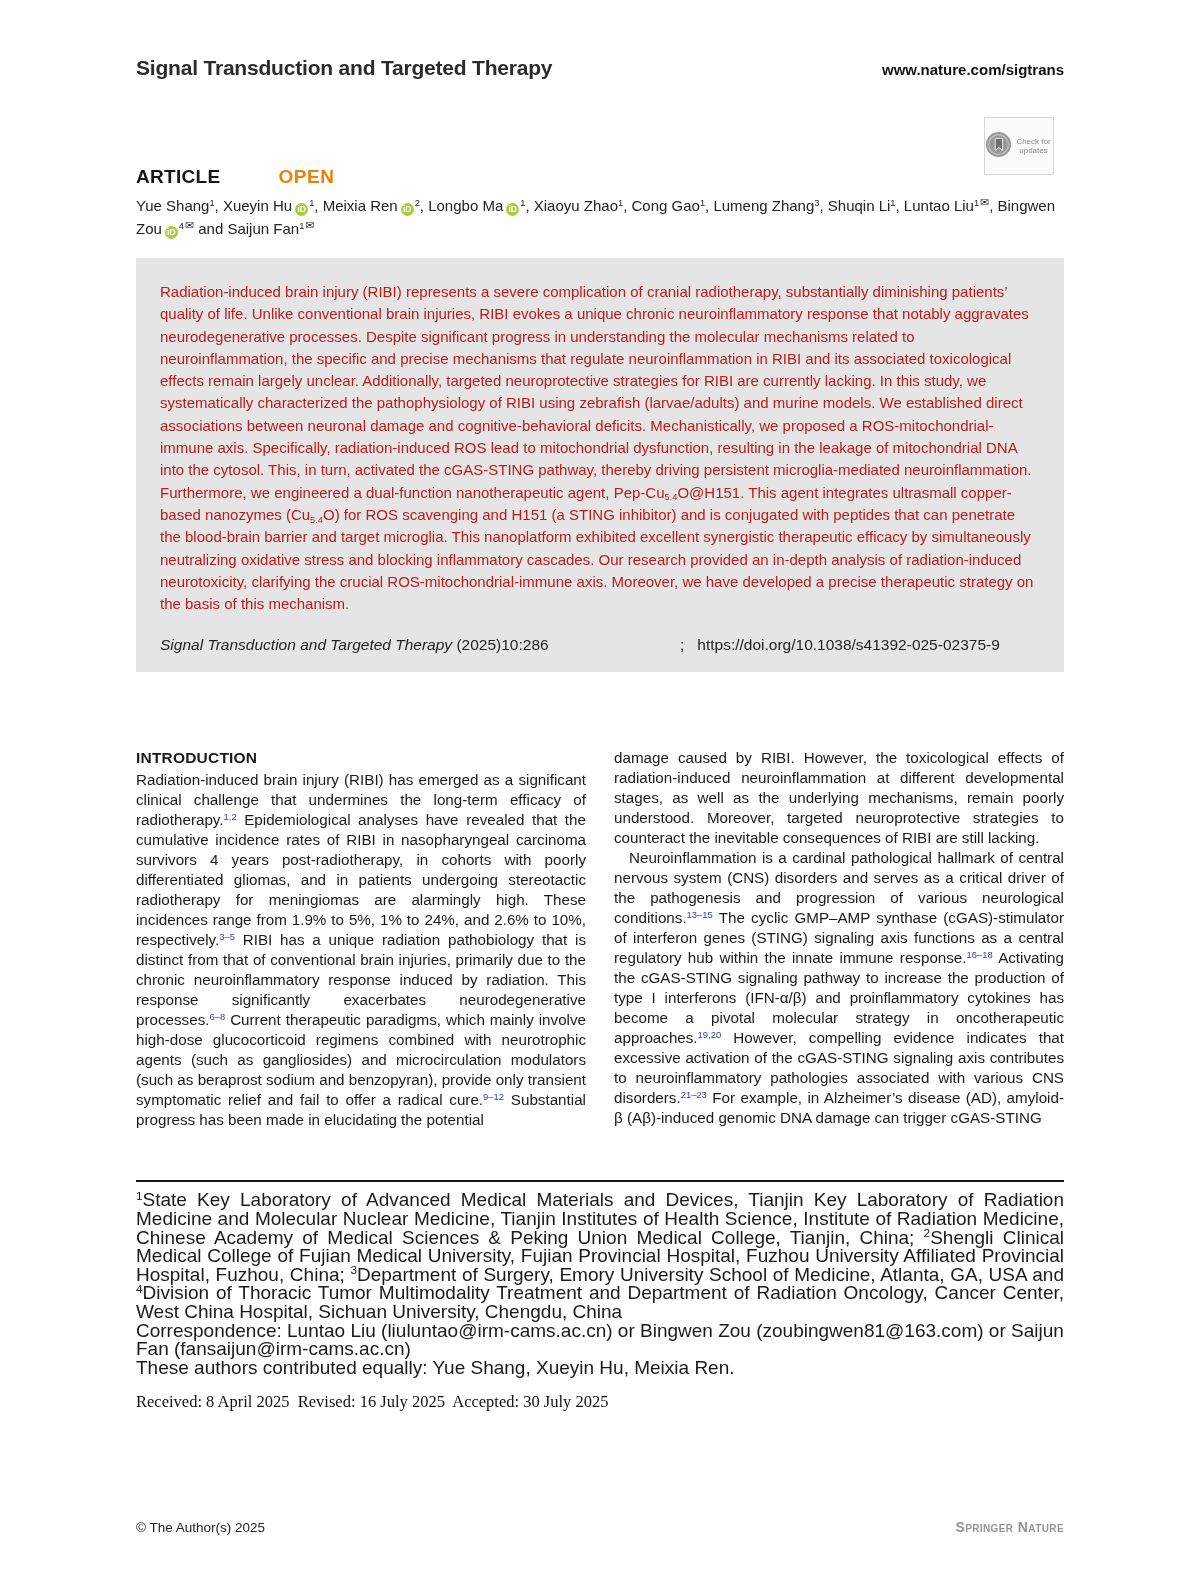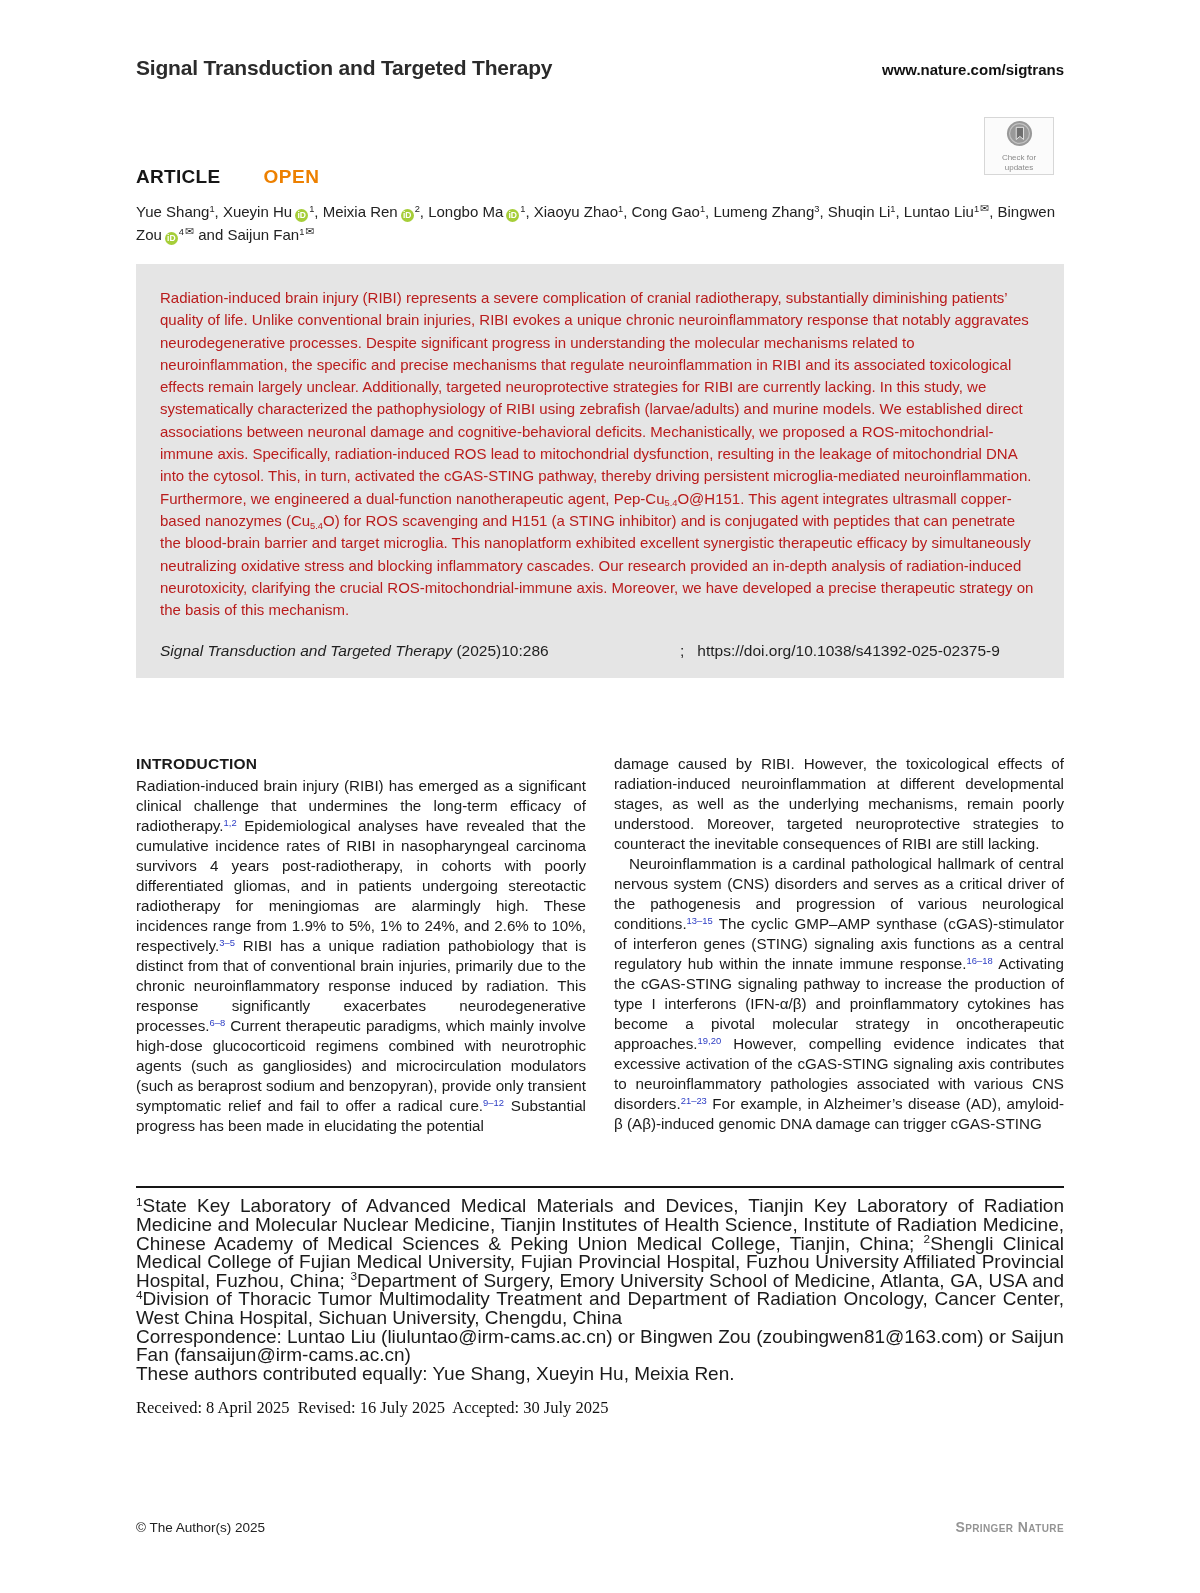--- a/index.html
+++ b/index.html
@@ -10,37 +10,37 @@
     font-family:"Liberation Sans", sans-serif; color:#1c1c1c;
   }
   
   .masthead { display:flex; justify-content:space-between; align-items:baseline; padding-top:56px; }
   .journal-name { font-size:21px; font-weight:700; letter-spacing:-0.2px; color:#2b2b2b; }
   .site-url { font-size:15px; font-weight:700; color:#111; }
 
   .updates-badge {
     position:absolute; top:117px; right:80px; width:70px; height:58px;
     background:#fbfbfb; border:1px solid #d7d7d7;
-    display:flex; flex-direction:column; align-items:center; justify-content:center; gap:2px;
+    display:flex; flex-direction:row; align-items:center; justify-content:center; gap:2px;
     cursor:pointer;
   }
   .updates-text { font-size:8px; color:#8a8a8a; text-align:center; line-height:1.15; width:46px; }
 
   
-  .article-row { display:flex; gap:43px; margin-top:86px; align-items:baseline; }
+  .article-row { display:flex; gap:58px; margin-top:86px; align-items:baseline; }
   .article-label { font-size:19px; font-weight:700; letter-spacing:0.3px; color:#171717; }
   .open-label { font-size:19px; font-weight:700; letter-spacing:0.6px; color:var(--orange,#ED8000); }
 
   .title {
     font-family:"Liberation Serif", serif; font-weight:400;
     font-size:35px; line-height:50px; letter-spacing:-0.2px;
     color:#0f0f0f; margin-top:8px;
   }
 
-  .authors { margin-top:12px; font-size:15px; line-height:23px; color:#222; }
+  .authors { margin-top:6px; font-size:15px; line-height:23px; color:#222; }
 
   
   .page sup { font-size:62%; line-height:0; position:relative; vertical-align:baseline; top:-0.55em; }
   .page sub { font-size:62%; line-height:0; position:relative; vertical-align:baseline; top:0.28em; }
   sup.ref { color:var(--refblue,#2B3CC4); cursor:pointer; }
   sup.mail { font-size:72%; top:-0.5em; color:#222; margin-left:1px; cursor:pointer; }
   .orcid {
     display:inline-block; width:13px; height:13px; border-radius:50%;
     background:var(--orcid,#A6CE39); color:#fff; font-size:8.5px; font-weight:700;
     text-align:center; line-height:13px; margin:0 1px 0 3px; vertical-align:-1px; cursor:pointer;

